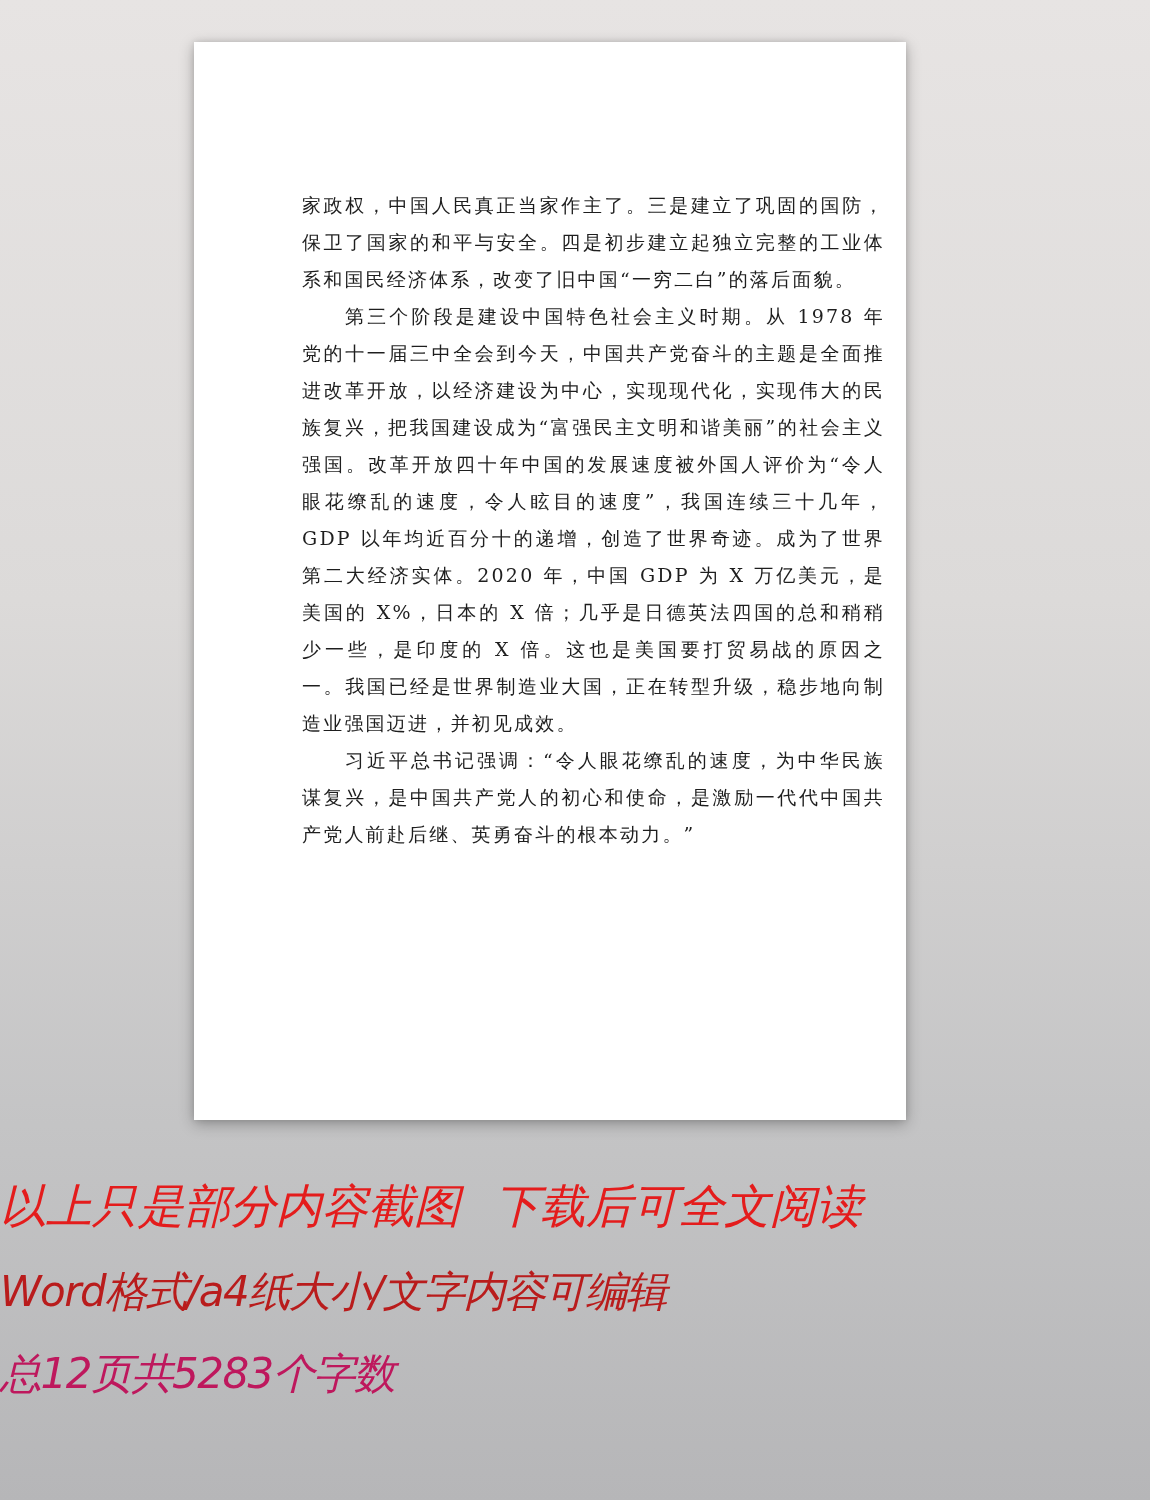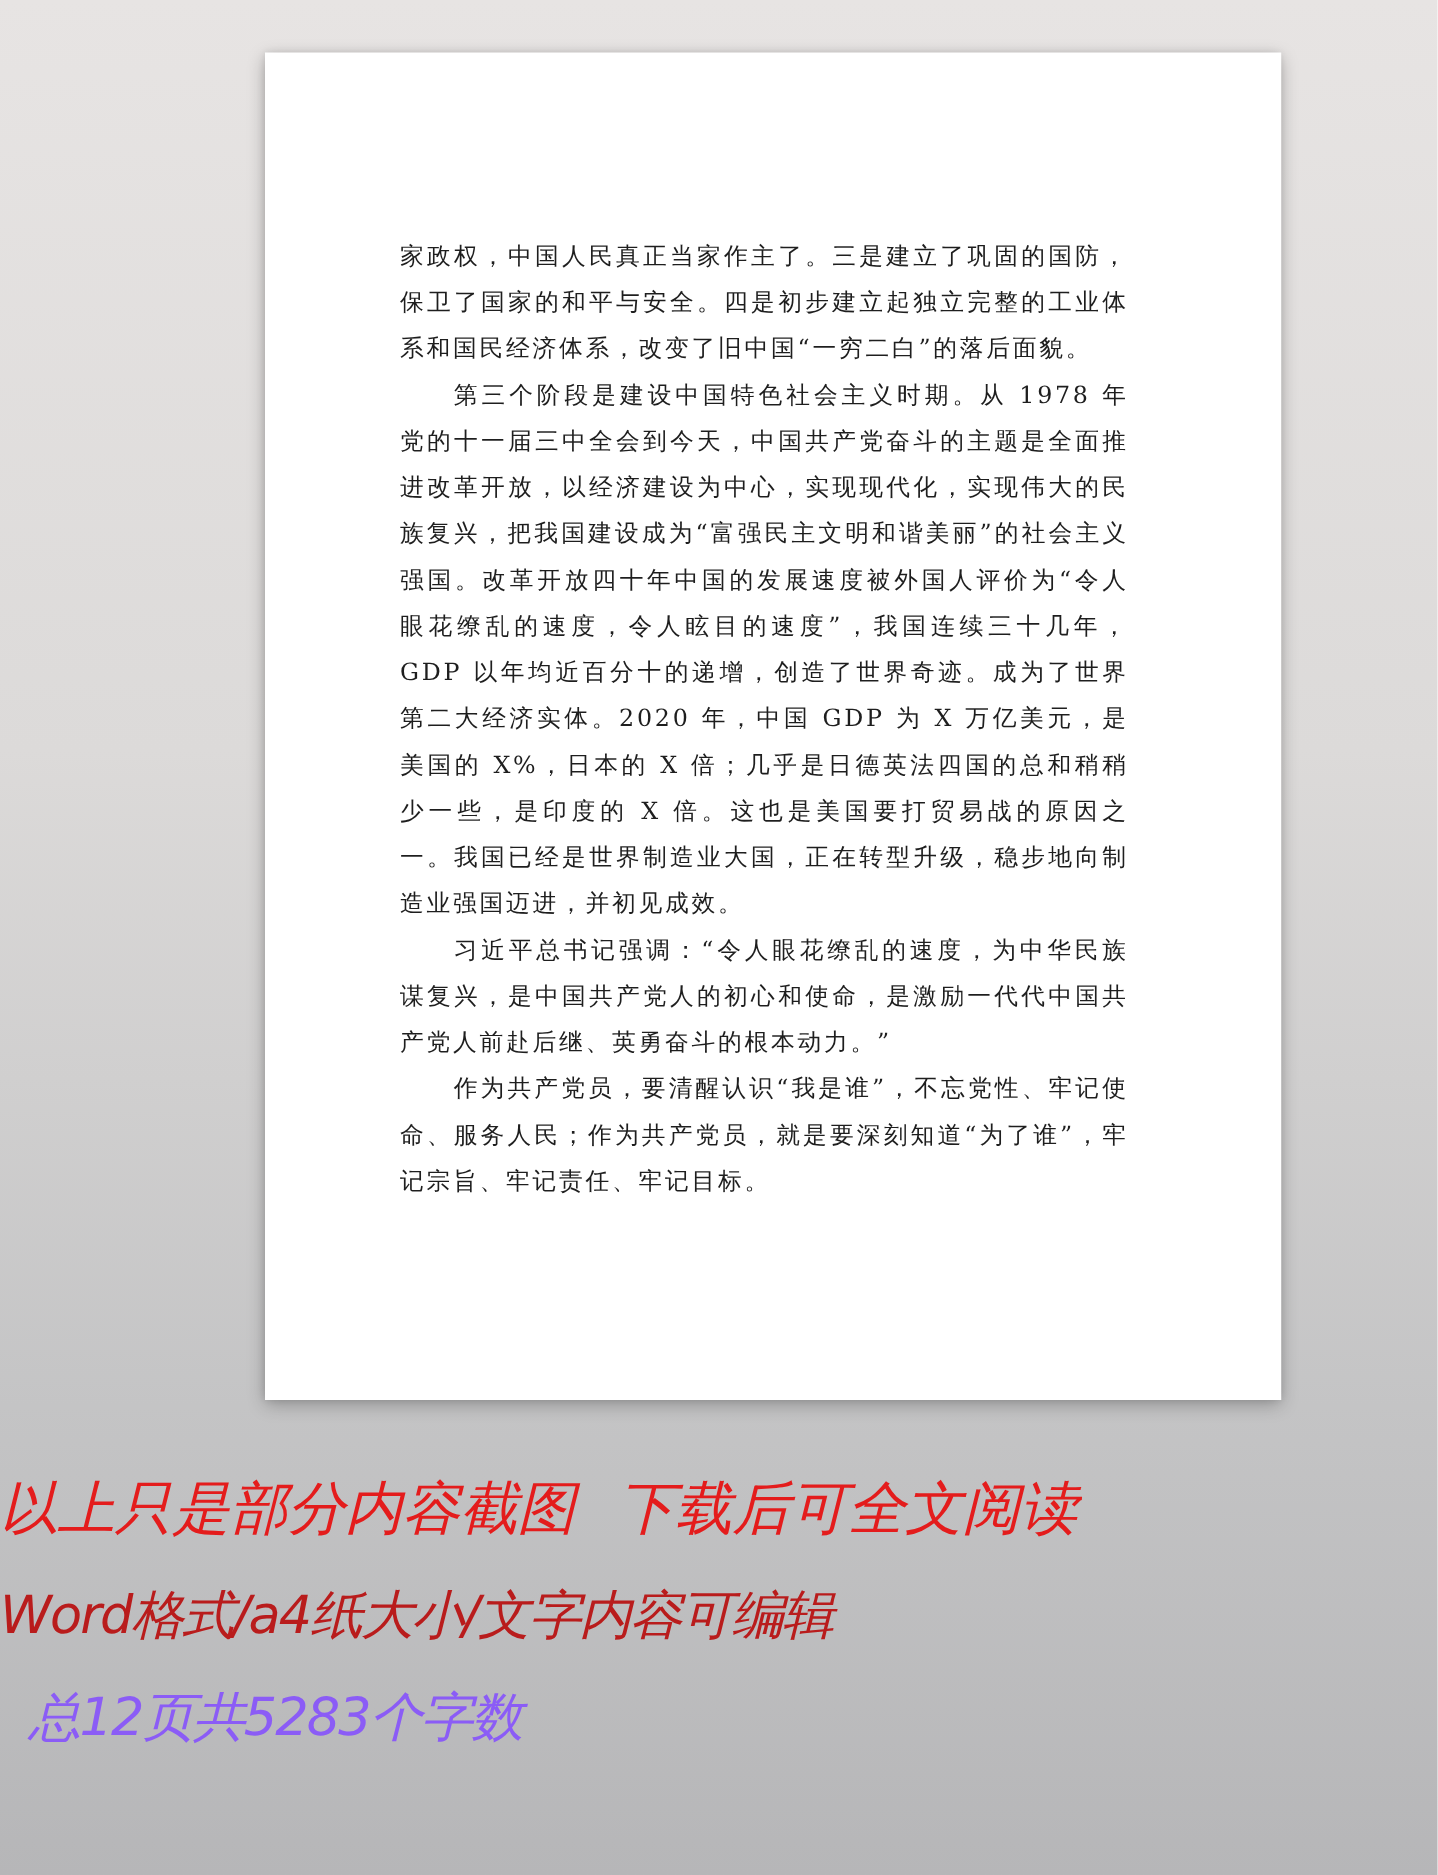--- a/index.html
+++ b/index.html
@@ -2,21 +2,21 @@
 <html><head>
 <meta charset="utf-8">
 <style>
   html, body { margin: 0; padding: 0; }
   body {
     width: 1150px; height: 1500px; overflow: hidden; position: relative;
     background: linear-gradient(to bottom, #e7e4e3 0%, #dcdad9 40%, #c4c4c5 75%, #b6b6b8 100%);
     font-family: "DejaVu Serif", "Liberation Serif", serif;
   }
   .page {
-    position: absolute; left: 212px; top: 42px; width: 813px; height: 1078px;
+    position: absolute; left: 194px; top: 42px; width: 712px; height: 1078px;
     background: #ffffff;
     box-shadow: 0 4px 14px rgba(0,0,0,0.28), 0 0 6px rgba(0,0,0,0.12);
   }
   .content {
     position: absolute; left: 108px; top: 145px; width: 583px;
     color: #1e1e1e; font-size: 19px; line-height: 37px;
     letter-spacing: 2.2px; text-align: justify;
   }
   .para { margin: 0; text-indent: 43px; }
   .para.noindent { text-indent: 0; }
@@ -25,32 +25,31 @@
     font-family: "DejaVu Sans", "Liberation Sans", sans-serif;
     font-size: 19px; letter-spacing: 0.5px; color: #2a2a2a;
   }
   .promo {
     position: absolute; left: 0; width: 972px; text-align: left;
     font-family: "DejaVu Sans", "Liberation Sans", sans-serif;
     font-style: italic;
   }
   .promo-red { top: 1176px; font-size: 46px; color: #e41c1c; letter-spacing: 0px; }
   .promo-format { top: 1264px; font-size: 42px; color: #b91c1c; letter-spacing: -1.5px; }
-  .promo-count { top: 1346px; font-size: 42px; color: #8b5cf6; letter-spacing: -1.5px; padding-left: 23px; }
+  .promo-count { top: 1346px; font-size: 42px; color: #be185d; letter-spacing: -1.5px; }
   .gap { display: inline-block; width: 34px; }
 </style>
 </head>
 <body>
 
 <div class="page">
   <div class="content">
     <p class="para noindent">家政权，中国人民真正当家作主了。三是建立了巩固的国防，保卫了国家的和平与安全。四是初步建立起独立完整的工业体系和国民经济体系，改变了旧中国“一穷二白”的落后面貌。</p>
     <p class="para">第三个阶段是建设中国特色社会主义时期。从 1978 年党的十一届三中全会到今天，中国共产党奋斗的主题是全面推进改革开放，以经济建设为中心，实现现代化，实现伟大的民族复兴，把我国建设成为“富强民主文明和谐美丽”的社会主义强国。改革开放四十年中国的发展速度被外国人评价为“令人眼花缭乱的速度，令人眩目的速度”，我国连续三十几年，GDP 以年均近百分十的递增，创造了世界奇迹。成为了世界第二大经济实体。2020 年，中国 GDP 为 X 万亿美元，是美国的 X%，日本的 X 倍；几乎是日德英法四国的总和稍稍少一些，是印度的 X 倍。这也是美国要打贸易战的原因之一。我国已经是世界制造业大国，正在转型升级，稳步地向制造业强国迈进，并初见成效。</p>
     <p class="para">习近平总书记强调：“令人眼花缭乱的速度，为中华民族谋复兴，是中国共产党人的初心和使命，是激励一代代中国共产党人前赴后继、英勇奋斗的根本动力。”</p>
-    <p class="para">作为共产党员，要清醒认识“我是谁”，不忘党性、牢记使命、服务人民；作为共产党员，就是要深刻知道“为了谁”，牢记宗旨、牢记责任、牢记目标。</p>
   </div>
 </div>
 
 <div class="promo promo-red">
   <span>以上只是部分内容截图</span><span class="gap"></span><span>下载后可全文阅读</span>
 </div>
 <div class="promo promo-format">Word格式/a4纸大小/文字内容可编辑</div>
 <div class="promo promo-count">总12页共5283个字数</div>
 
 </body></html>

